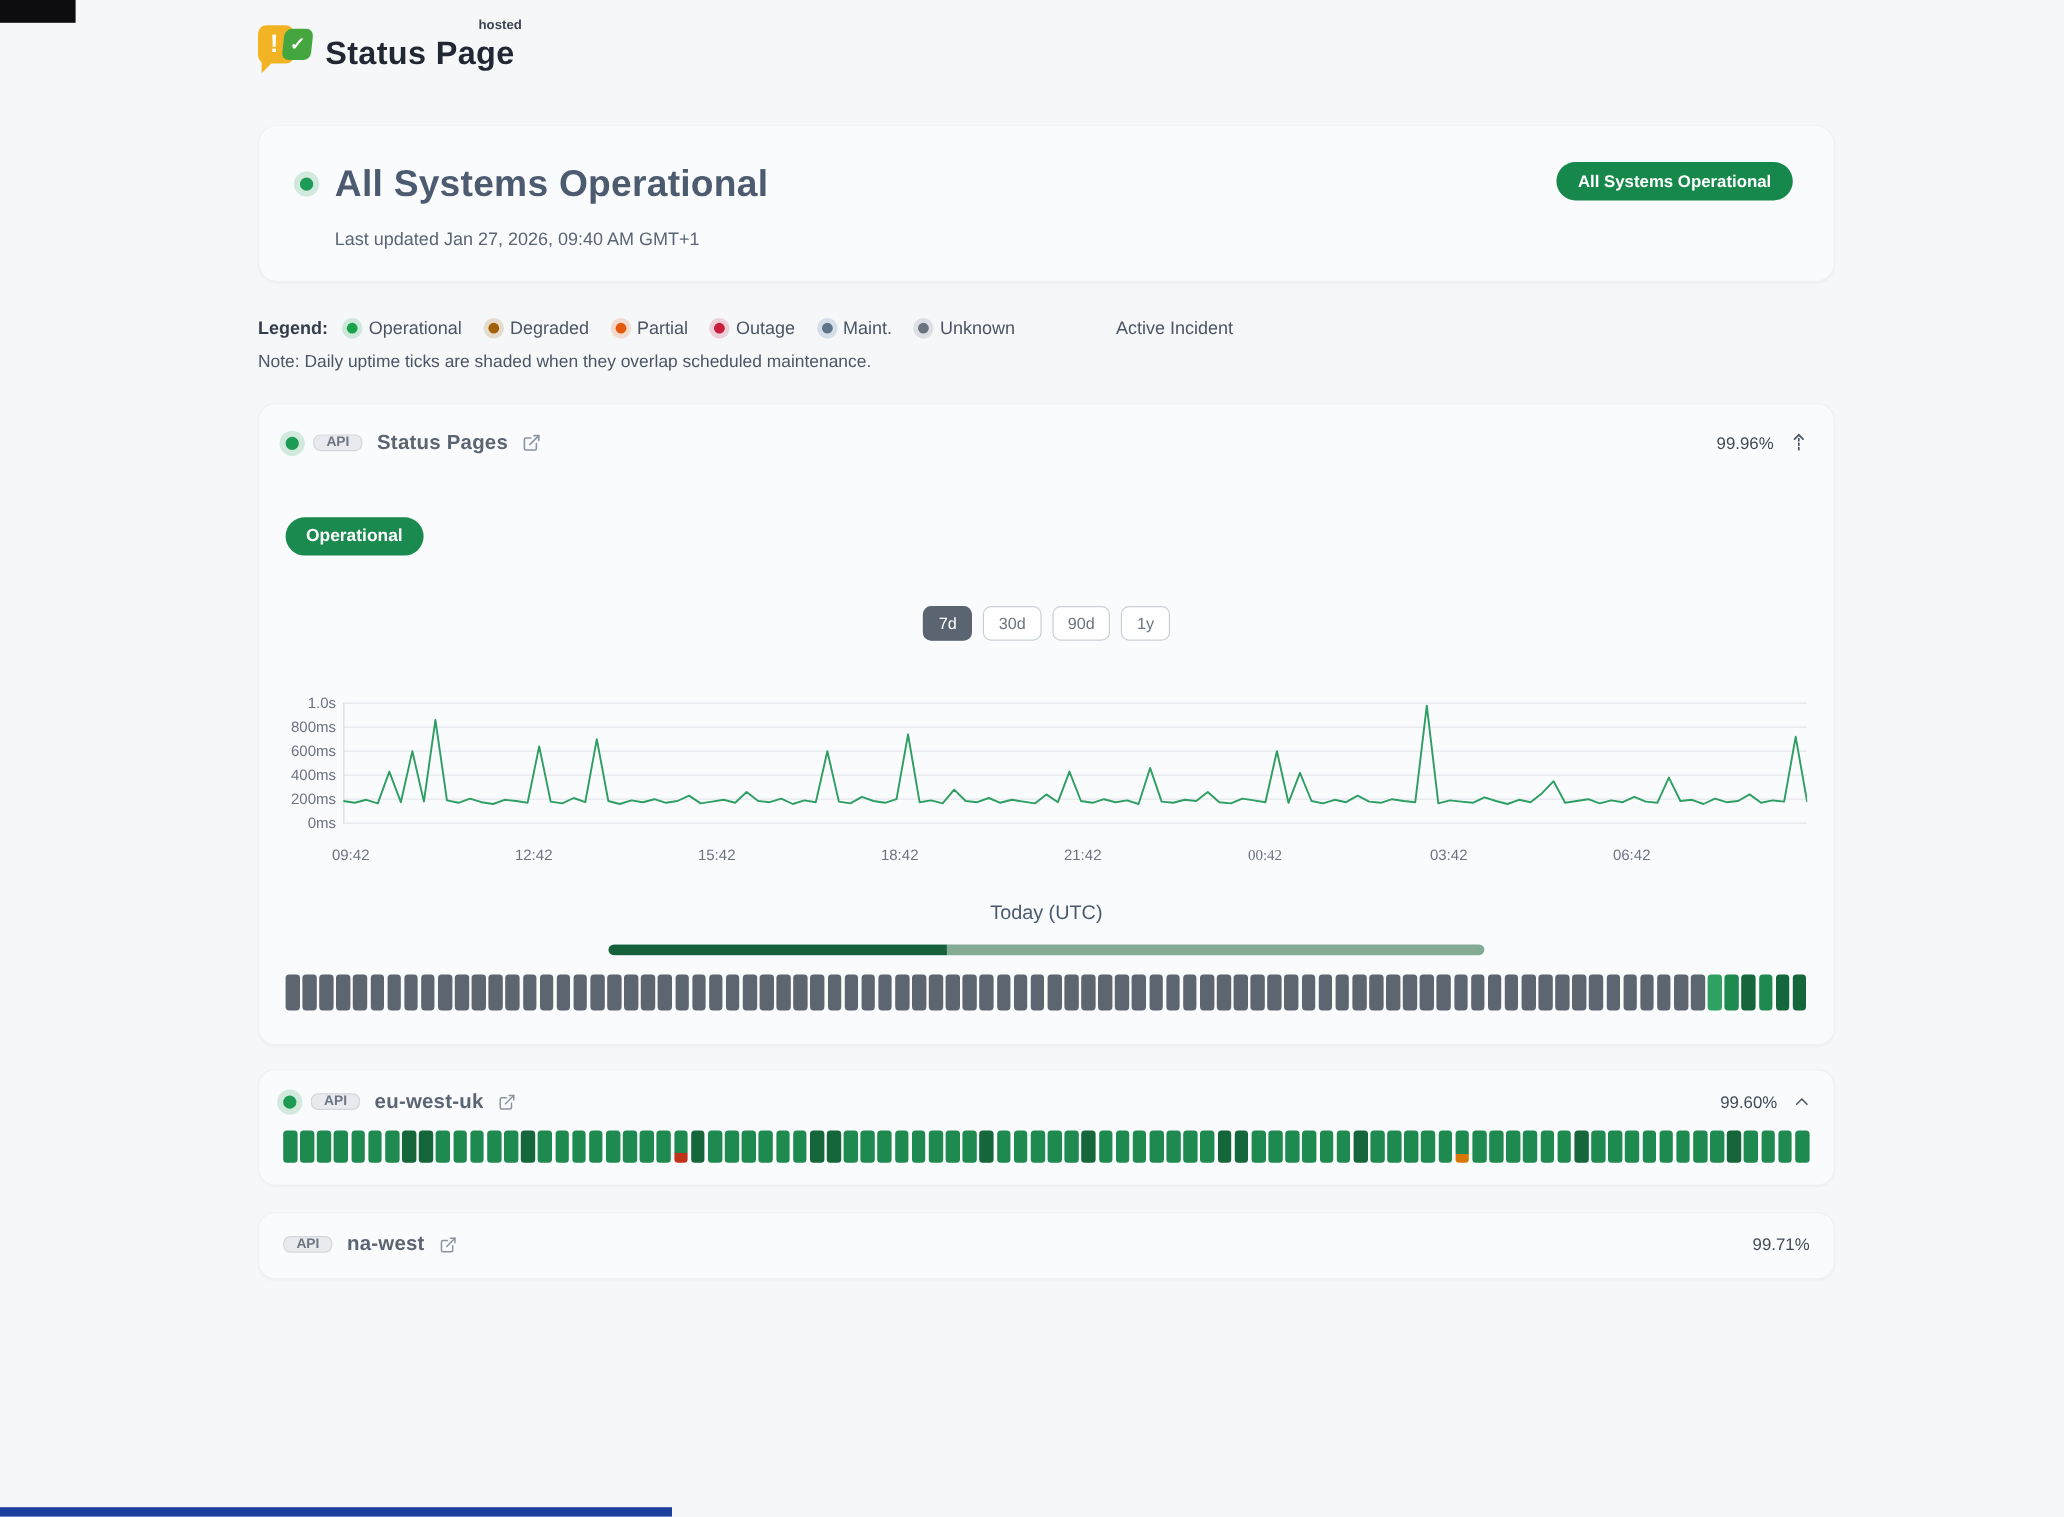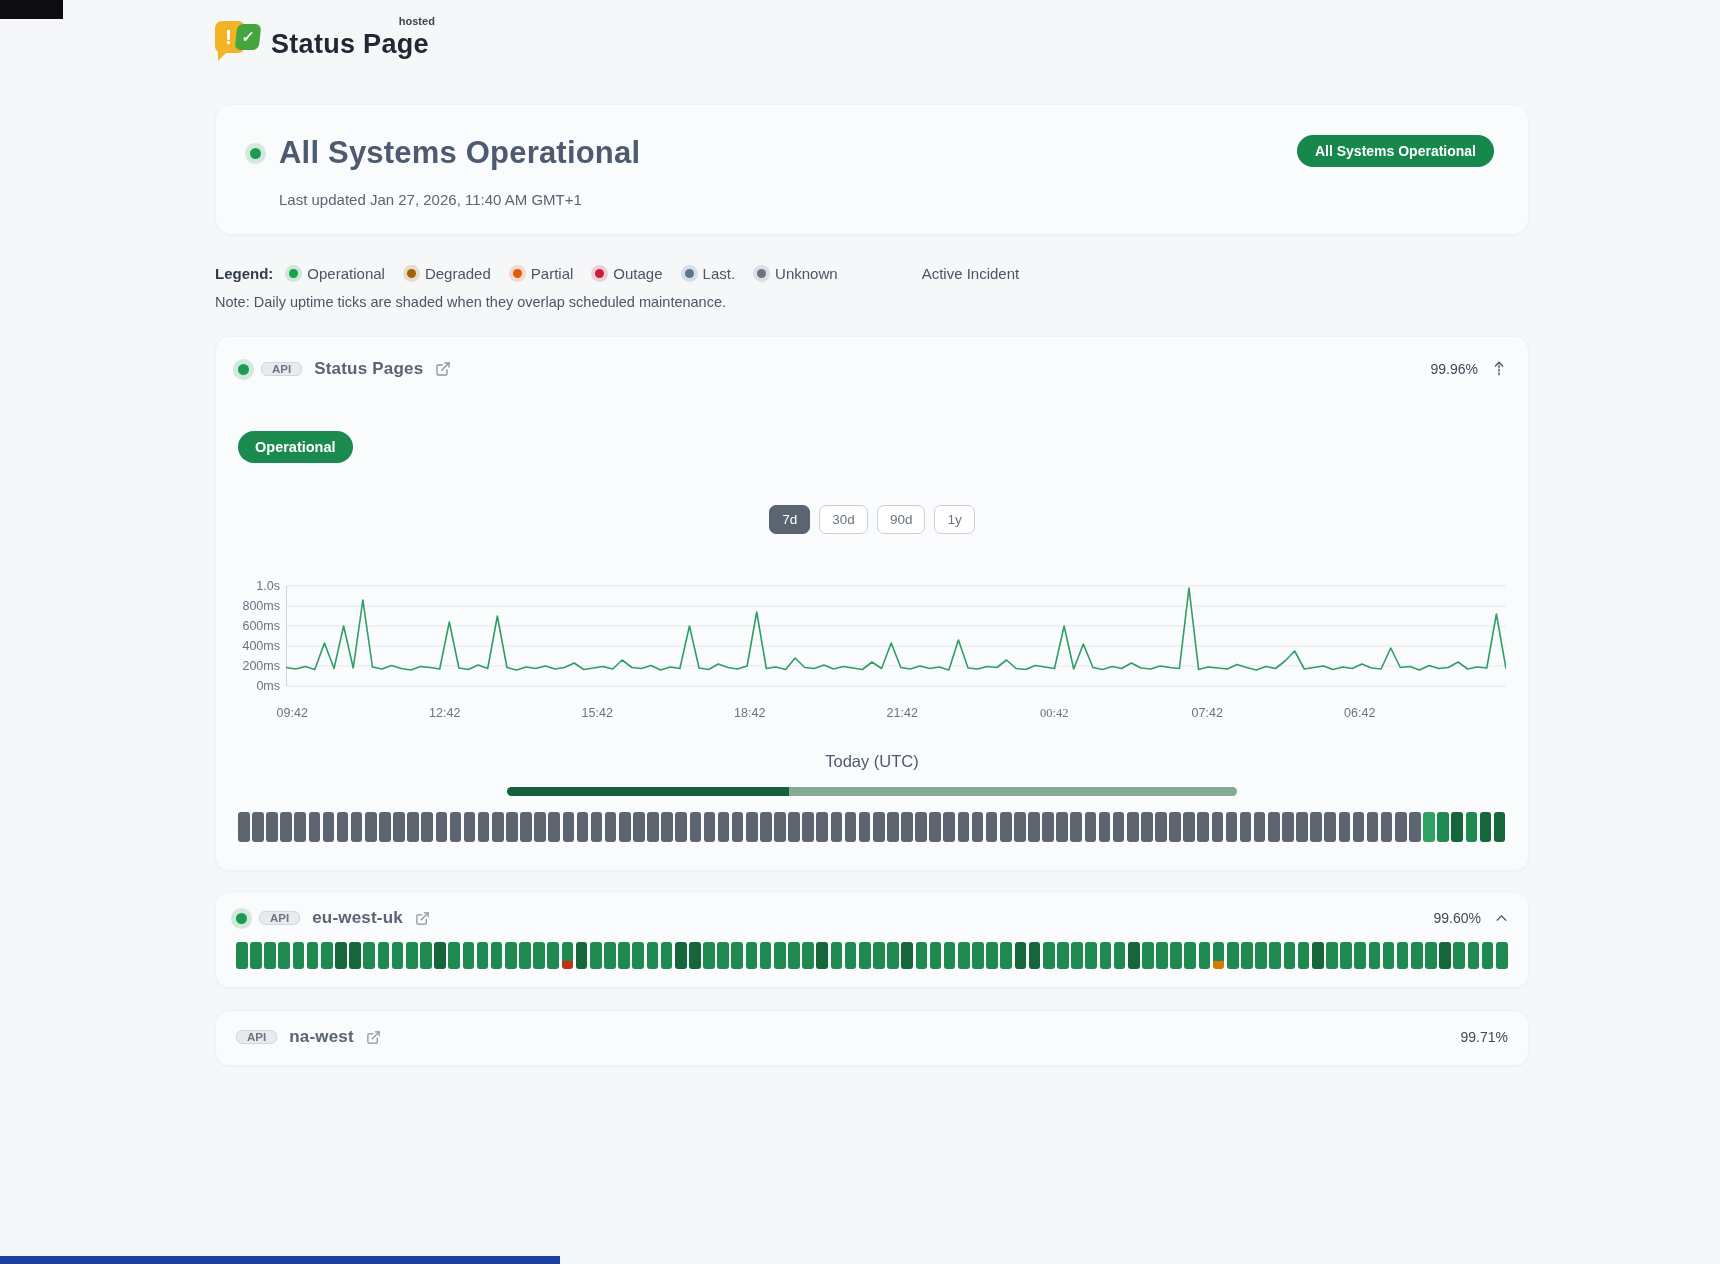--- a/index.html
+++ b/index.html
@@ -109,21 +109,21 @@
       </div>
     </div>
   </div>
 
   <div class="hero-card">
     <div>
       <div class="hero-title-row">
         <span class="dot dot-lg"></span>
         <span class="hero-title">All Systems Operational</span>
       </div>
-      <div class="hero-updated">Last updated Jan 27, 2026, 11:40 AM GMT+1</div>
+      <div class="hero-updated">Last updated Jan 27, 2026, 09:40 AM GMT+1</div>
     </div>
     <div class="hero-badge">All Systems Operational</div>
   </div>
 
   <div class="legend-row">
     <span class="legend-label">Legend:</span>
     <span id="legend-items" style="display:flex;align-items:center;">
         <span class="legend-item">
           <span class="dot dot-sm" style="background: rgb(22, 163, 74); box-shadow: rgba(22, 163, 74, 0.18) 0px 0px 0px 4px;"></span>
           <span>Operational</span>
@@ -135,21 +135,21 @@
         <span class="legend-item">
           <span class="dot dot-sm" style="background: rgb(226, 89, 11); box-shadow: rgba(226, 89, 11, 0.18) 0px 0px 0px 4px;"></span>
           <span>Partial</span>
         </span>
         <span class="legend-item">
           <span class="dot dot-sm" style="background: rgb(200, 30, 60); box-shadow: rgba(200, 30, 60, 0.18) 0px 0px 0px 4px;"></span>
           <span>Outage</span>
         </span>
         <span class="legend-item">
           <span class="dot dot-sm" style="background: rgb(95, 116, 136); box-shadow: rgba(95, 140, 180, 0.22) 0px 0px 0px 4px;"></span>
-          <span>Last.</span>
+          <span>Maint.</span>
         </span>
         <span class="legend-item">
           <span class="dot dot-sm" style="background: rgb(107, 114, 128); box-shadow: rgba(107, 114, 128, 0.18) 0px 0px 0px 4px;"></span>
           <span>Unknown</span>
         </span>
       </span>
     <span class="legend-active">Active Incident</span>
   </div>
   <div class="legend-note">Note: Daily uptime ticks are shaded when they overlap scheduled maintenance.</div>
 
@@ -208,21 +208,21 @@
             <polyline points="0.0,87.5 10.0,89.0 20.0,86.5 30.0,89.5 40.0,63.0 50.0,88.5 60.0,46.0 70.0,88.0 80.0,20.0 90.0,87.0 100.0,89.0 110.0,85.5 120.0,88.5 130.0,90.0 140.0,86.5 150.0,87.5 160.0,89.0 170.0,42.0 180.0,88.0 190.0,89.5 200.0,85.0 210.0,88.5 220.0,36.0 230.0,87.5 240.0,90.0 250.0,87.0 260.0,88.5 270.0,86.0 280.0,89.0 290.0,87.5 300.0,83.0 310.0,89.5 320.0,88.0 330.0,86.5 340.0,89.0 350.0,80.0 360.0,87.5 370.0,88.5 380.0,85.5 390.0,90.0 400.0,87.0 410.0,88.5 420.0,46.0 430.0,88.0 440.0,89.5 450.0,84.0 460.0,87.5 470.0,89.0 480.0,86.0 490.0,32.0 500.0,88.5 510.0,87.0 520.0,89.5 530.0,78.0 540.0,87.5 550.0,88.5 560.0,85.0 570.0,89.0 580.0,86.5 590.0,88.0 600.0,89.5 610.0,82.0 620.0,88.5 630.0,63.0 640.0,87.5 650.0,89.0 660.0,86.0 670.0,88.5 680.0,87.0 690.0,90.0 700.0,60.0 710.0,88.0 720.0,89.0 730.0,86.5 740.0,87.5 750.0,80.0 760.0,88.5 770.0,89.5 780.0,85.5 790.0,87.0 800.0,88.5 810.0,46.0 820.0,89.0 830.0,64.0 840.0,87.5 850.0,89.5 860.0,86.5 870.0,88.5 880.0,83.0 890.0,88.0 900.0,89.0 910.0,86.0 920.0,87.5 930.0,88.5 940.0,8.0 950.0,89.5 960.0,87.0 970.0,88.0 980.0,89.0 990.0,84.5 1000.0,87.5 1010.0,90.0 1020.0,86.5 1030.0,88.5 1040.0,81.0 1050.0,71.0 1060.0,89.0 1070.0,87.5 1080.0,86.0 1090.0,89.5 1100.0,87.0 1110.0,88.5 1120.0,84.0 1130.0,88.0 1140.0,89.0 1150.0,68.0 1160.0,87.5 1170.0,86.5 1180.0,90.0 1190.0,85.5 1200.0,88.5 1210.0,87.5 1220.0,82.0 1230.0,89.0 1240.0,87.0 1250.0,88.0 1260.0,34.0 1270.0,88.5" fill="none" stroke="#2e9e63" stroke-width="1.6" stroke-linejoin="round" vector-effect="non-scaling-stroke"></polyline>
           </svg>
       </div>
       <div class="x-axis" id="x-axis">
           <span class="x-tick" style="left: 0%;">09:42</span>
           <span class="x-tick" style="left: 12.5%;">12:42</span>
           <span class="x-tick" style="left: 25%;">15:42</span>
           <span class="x-tick" style="left: 37.5%;">18:42</span>
           <span class="x-tick" style="left: 50%;">21:42</span>
           <span class="x-tick" style="left: 62.5%; font-family: Liberation Serif, serif;">00:42</span>
-          <span class="x-tick" style="left: 75%;">07:42</span>
+          <span class="x-tick" style="left: 75%;">03:42</span>
           <span class="x-tick" style="left: 87.5%;">06:42</span>
         </div>
     </div>
 
     <div class="center-label">Today (UTC)</div>
     <div class="progress-outer">
       <div class="progress-inner" id="today-progress" style="width: 38.6%;"></div>
     </div>
 
     <div class="ticks" id="main-ticks">

